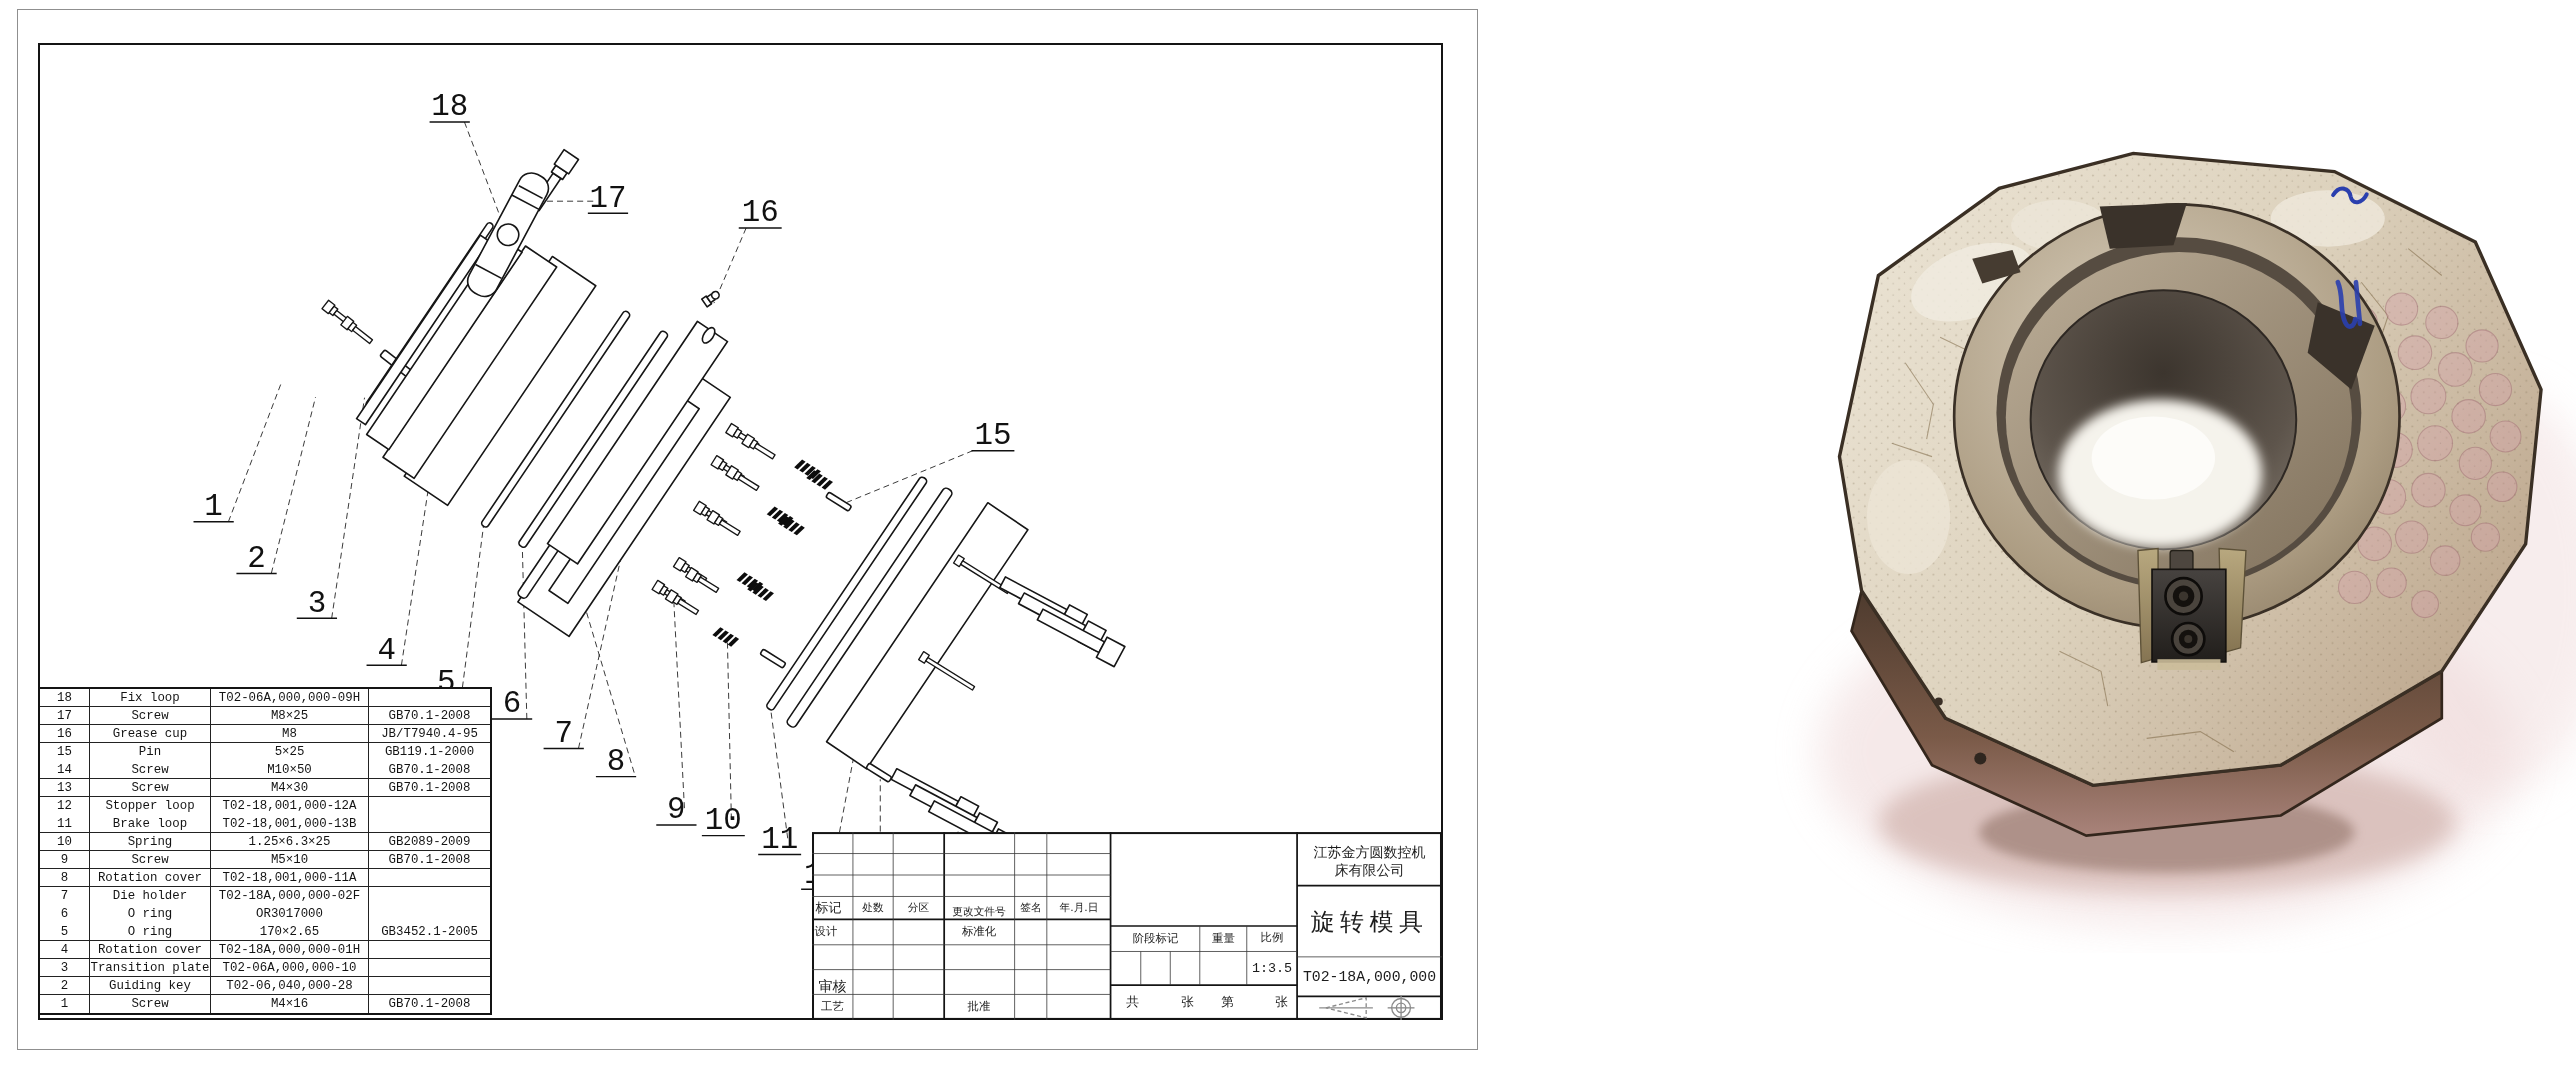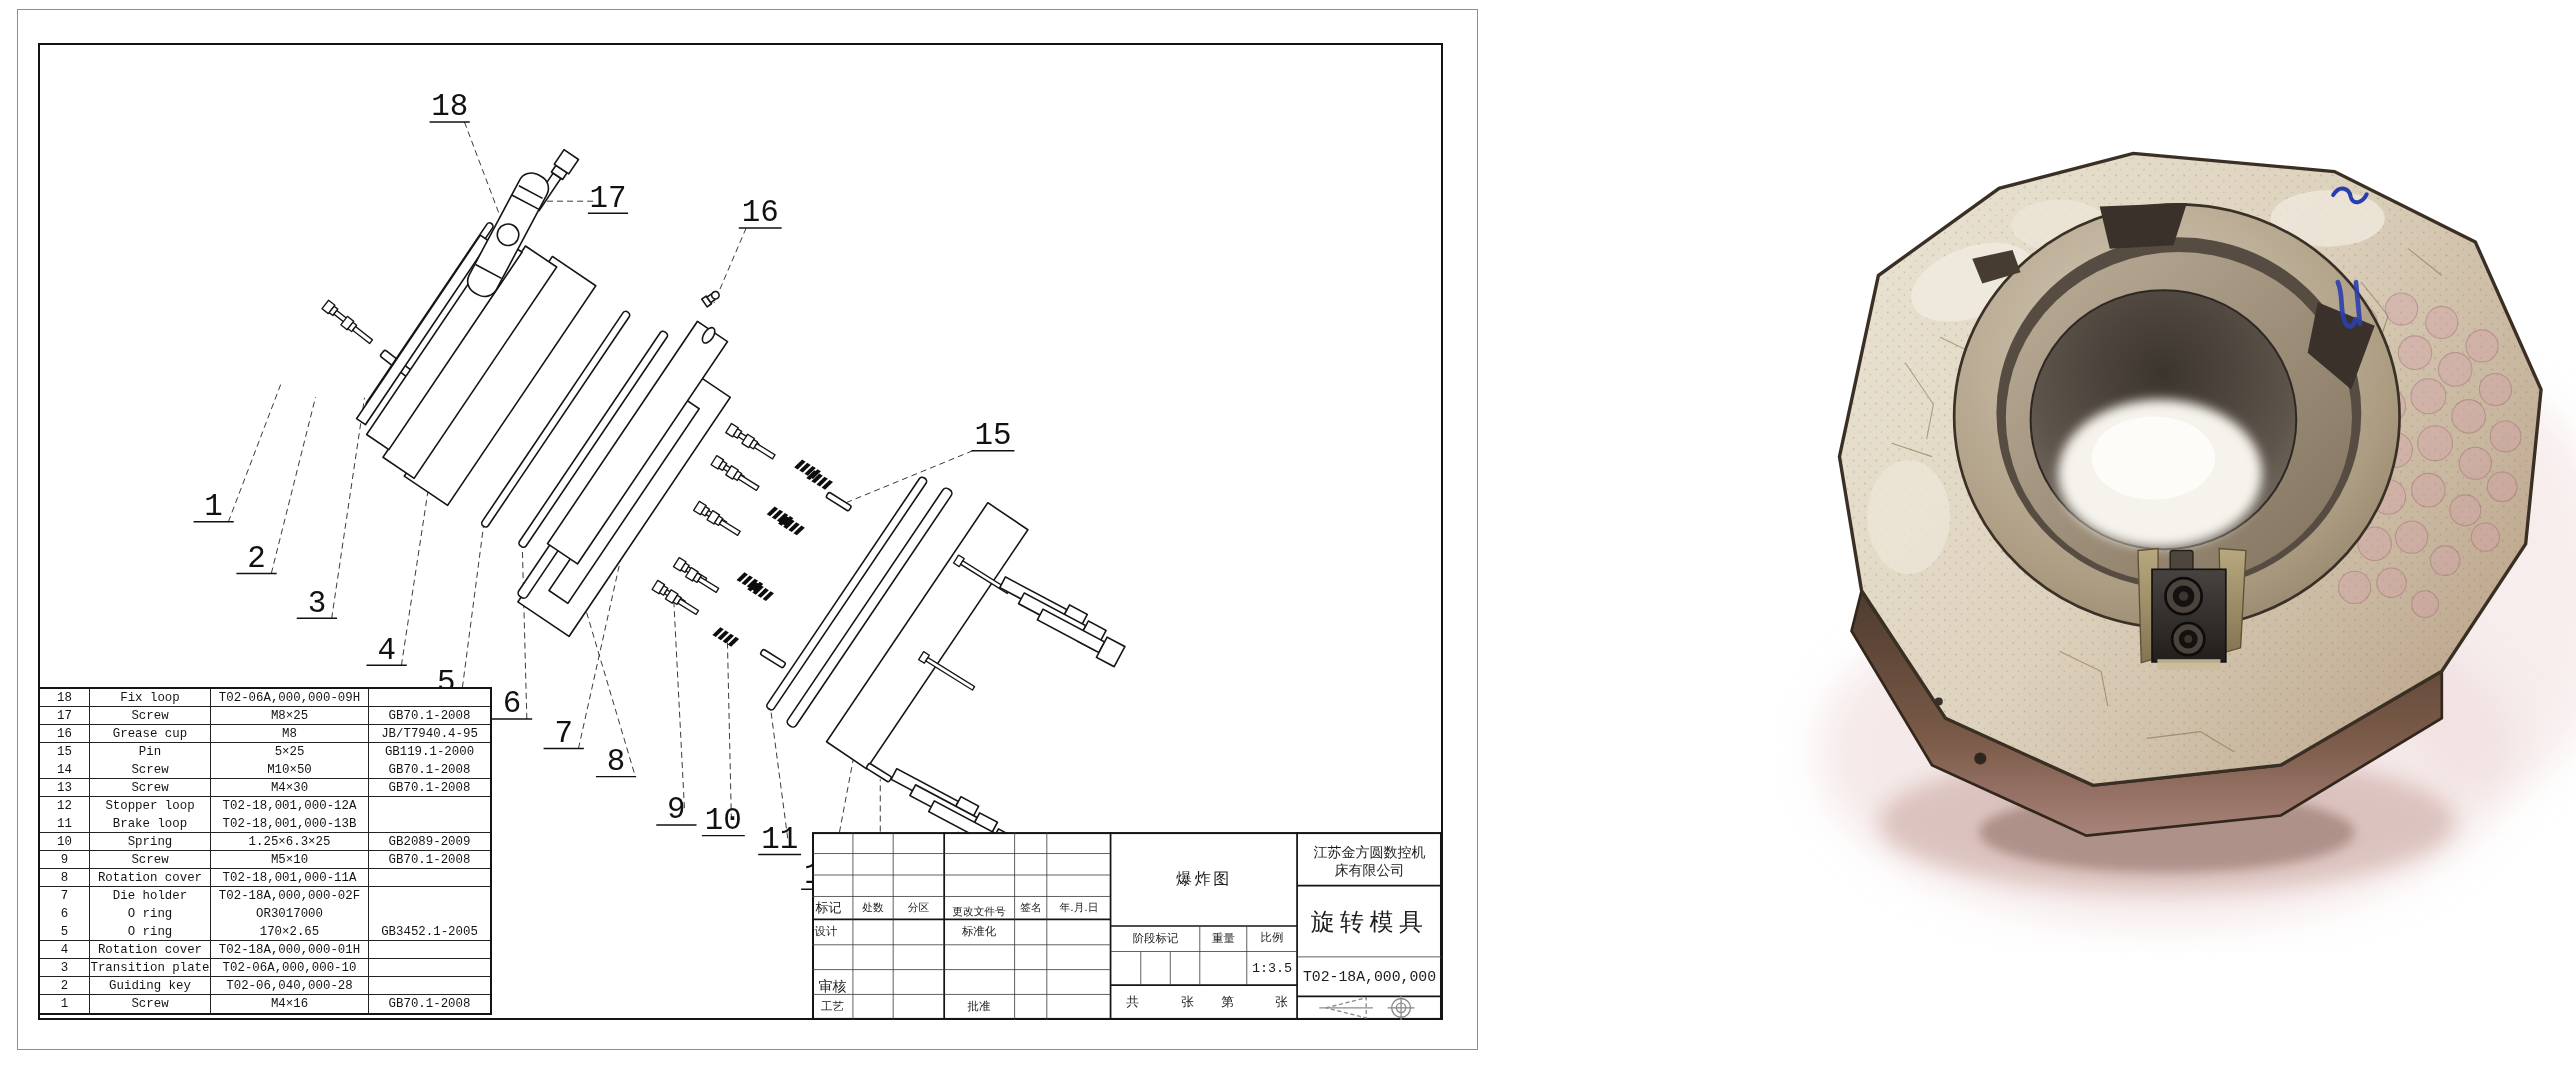--- a/index.html
+++ b/index.html
@@ -340,21 +340,20 @@
     <span class="tbx" style="left:132px;top:64px;width:70px;height:32px;font-size:10.7px">更改文件号</span>
     <span class="tbx" style="left:203px;top:64px;width:32px;height:23px;font-size:10.7px">签名</span>
     <span class="tbx" style="left:235px;top:64px;width:64px;height:23px;font-size:10.7px">年.月.日</span>
 
     <span class="tbx" style="left:0;top:87px;width:28px;height:25.5px;font-size:11.4px">设计</span>
     <span class="tbx" style="left:132px;top:87px;width:70px;height:25.5px;font-size:11.4px">标准化</span>
     <span class="tbx" style="left:0;top:138px;width:41px;height:33px;font-size:14px">审核</span>
     <span class="tbx" style="left:0;top:162px;width:41px;height:25.5px;font-size:11.4px">工艺</span>
     <span class="tbx" style="left:132px;top:162px;width:70px;height:25.5px;font-size:11.4px">批准</span>
 
-    <span class="tbx" style="left:299px;top:0;width:186px;height:94px;font-size:16px;letter-spacing:2.7px">爆炸图</span>
     <span class="tbx" style="left:299px;top:94px;width:89px;height:25.5px;font-size:11.4px">阶段标记</span>
     <span class="tbx" style="left:388px;top:94px;width:47px;height:25.5px;font-size:11.4px">重量</span>
     <span class="tbx" style="left:435px;top:94px;width:50px;height:22px;font-size:11.4px">比例</span>
     <span class="tbx" style="left:435px;top:119px;width:50px;height:34px;font-size:13.4px;font-family:'Liberation Mono',monospace">1:3.5</span>
     <span class="tbx" style="left:307px;top:153px;width:27px;height:35px;font-size:12.7px">共</span>
     <span class="tbx" style="left:362px;top:153px;width:27px;height:35px;font-size:12.7px">张</span>
     <span class="tbx" style="left:402px;top:153px;width:27px;height:35px;font-size:12.7px">第</span>
     <span class="tbx" style="left:456px;top:153px;width:27px;height:35px;font-size:12.7px">张</span>
 
     <span class="tbx" style="left:485px;top:0;width:145px;height:58px;font-size:14px;line-height:1.3;padding:0 13px;box-sizing:border-box">江苏金方圆数控机床有限公司</span>

